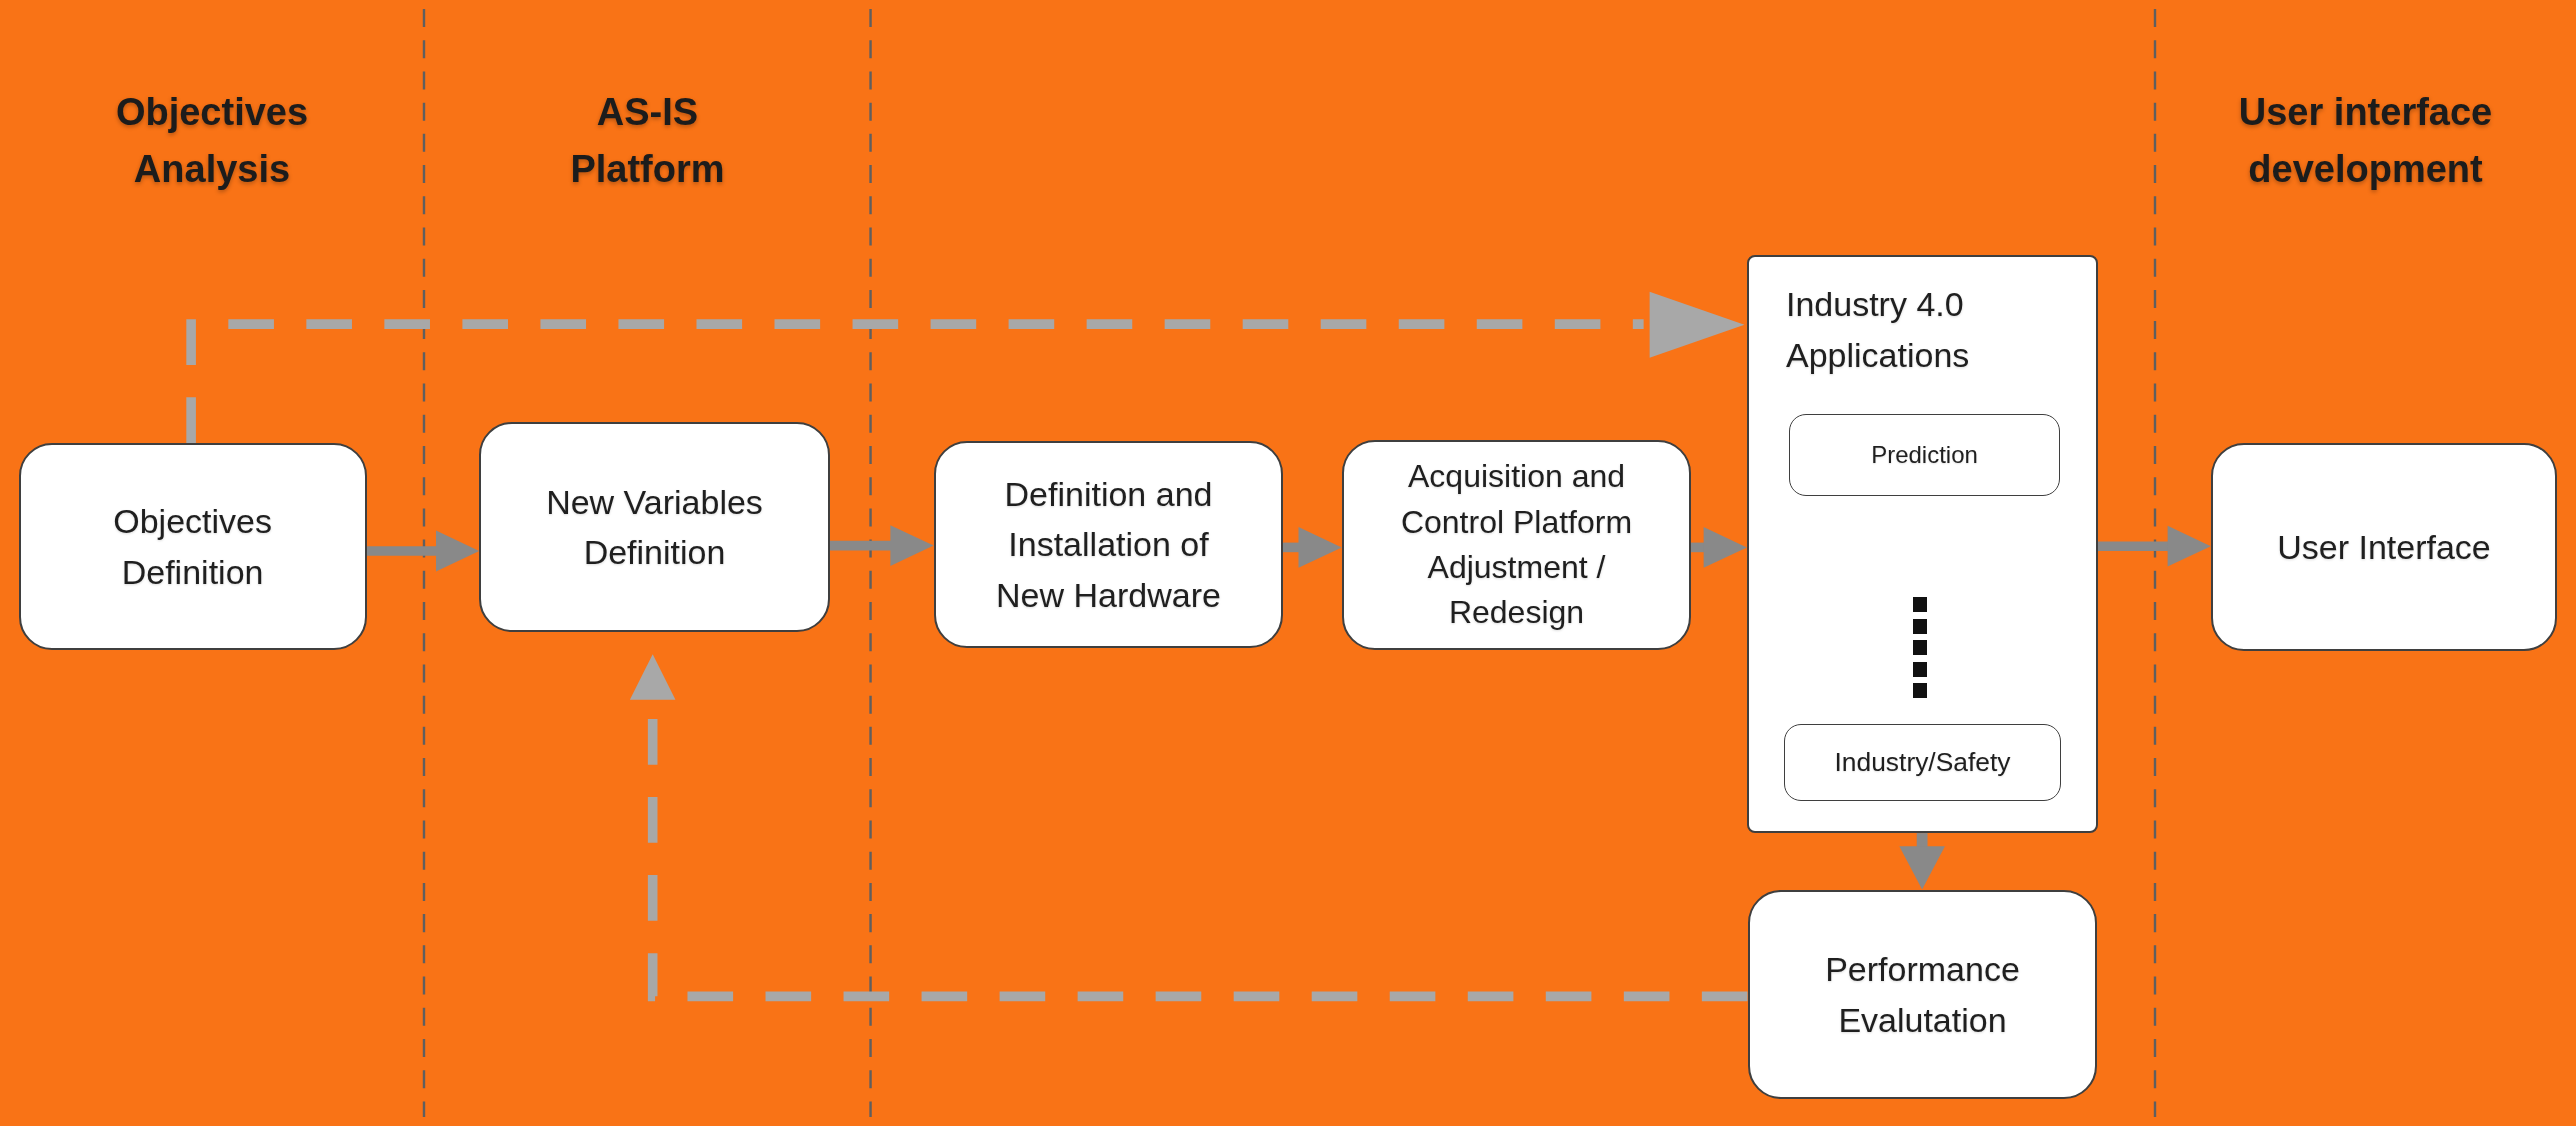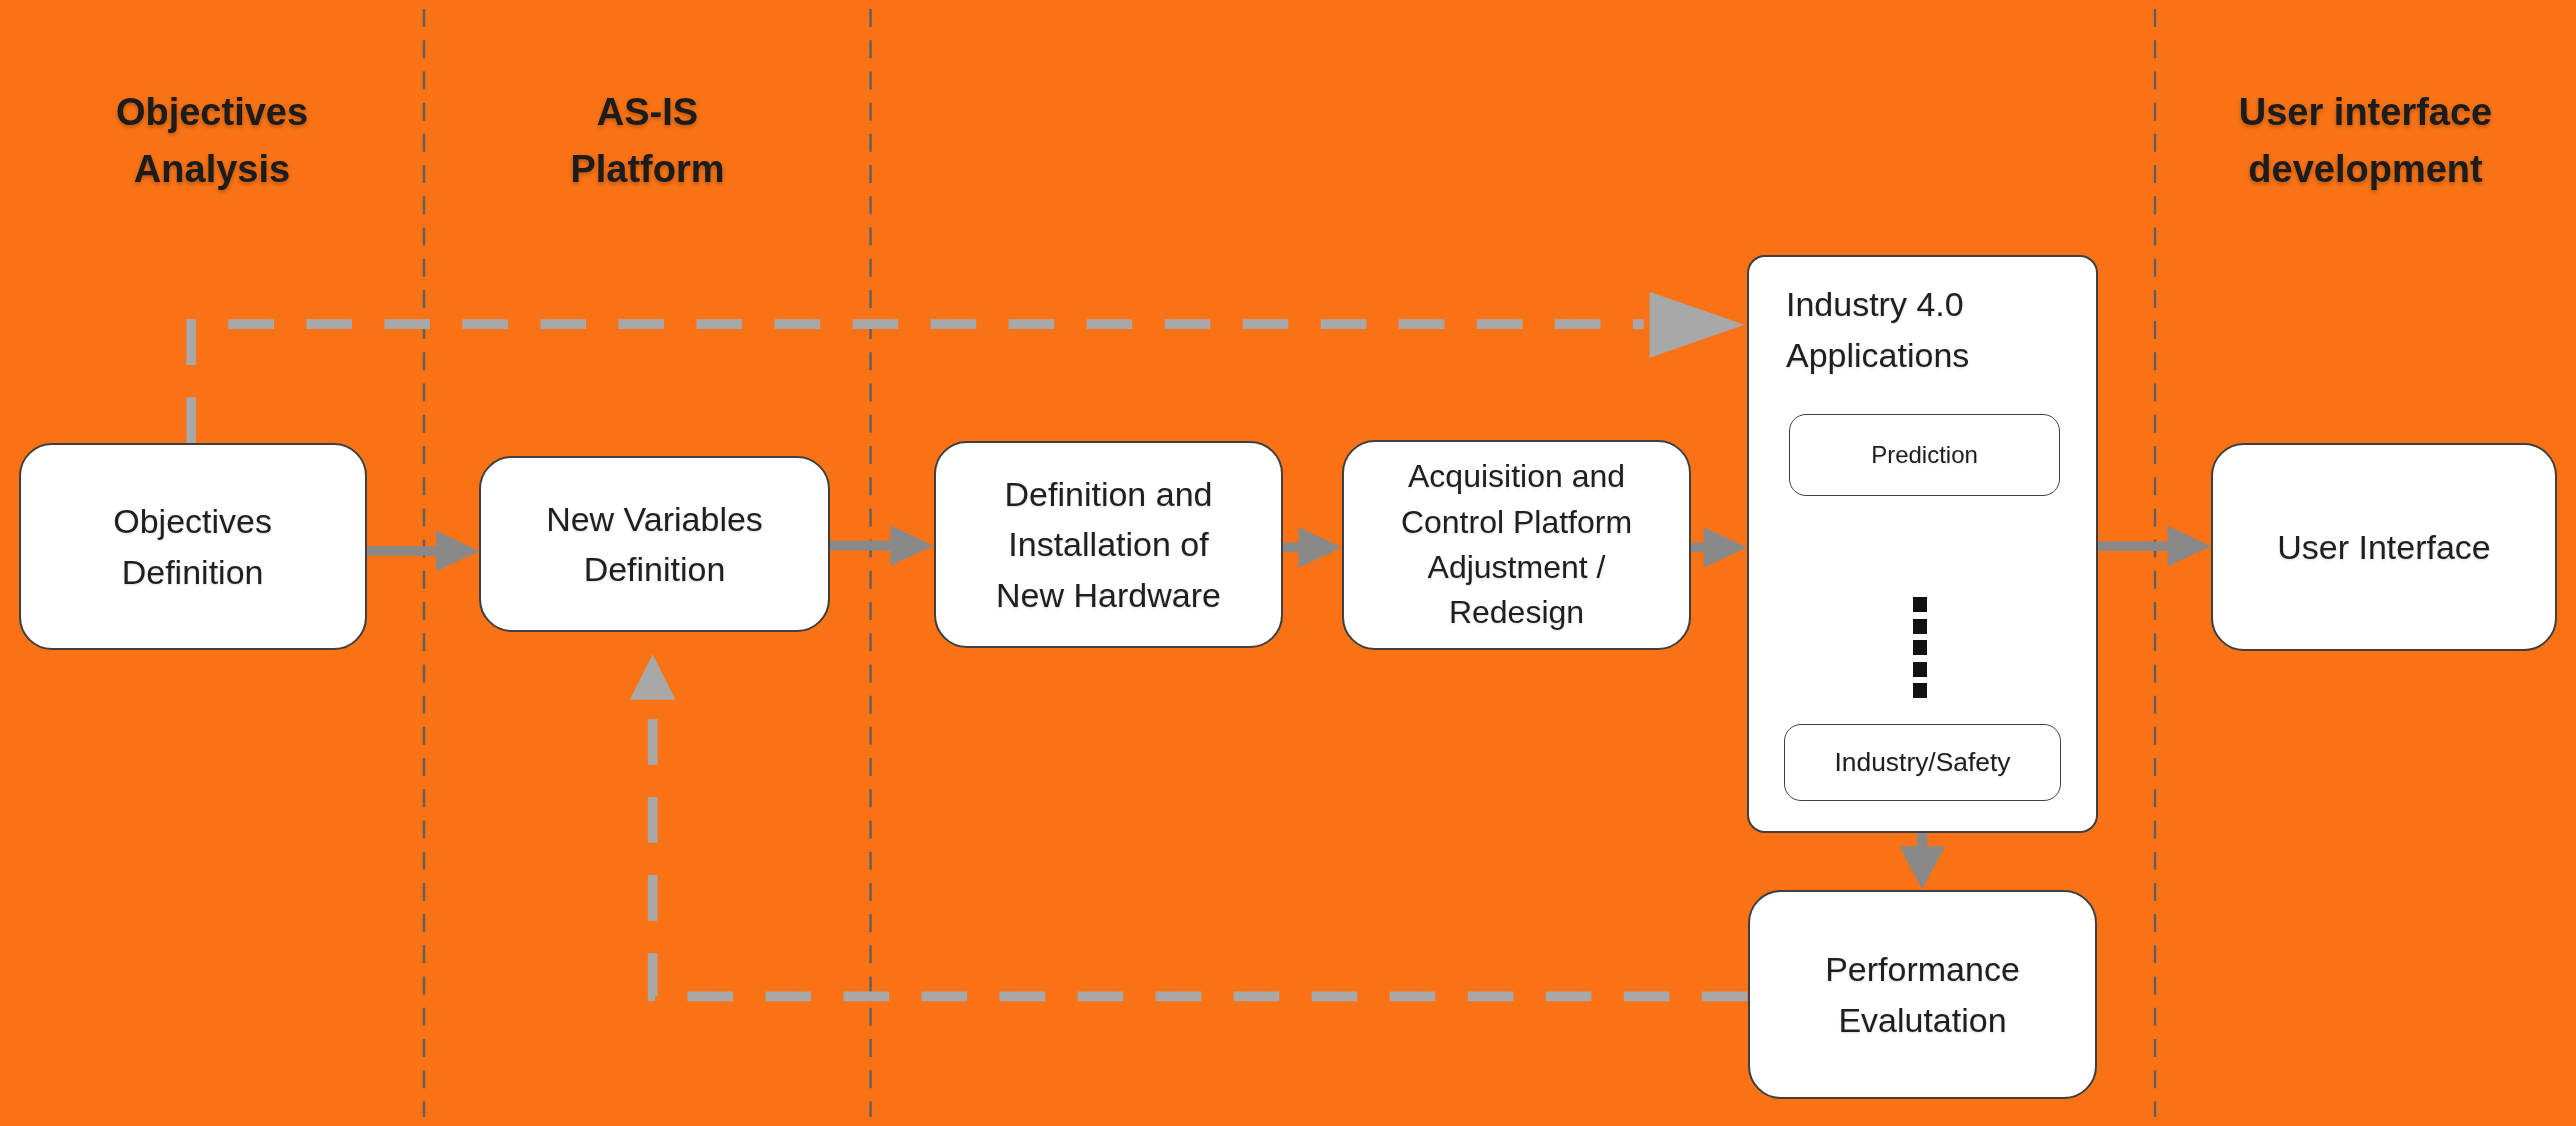--- a/index.html
+++ b/index.html
@@ -33,21 +33,21 @@
     text-align:center;
     box-sizing:border-box;
   }
   .box .label{
     font-size:34px;
     line-height:1.48;
     white-space:pre-line;
     text-shadow:0 1.2px 2.4px rgba(0,0,0,0.15);
   }
   .box.industry{
-    border-radius:18px;
+    border-radius:8px;
     justify-content:flex-start;
     align-items:flex-start;
   }
   .industry-title{
     position:absolute;
     left:37px;top:21.6px;
     text-align:left;
     font-size:34px;
     line-height:1.5;
     white-space:pre-line;
@@ -122,21 +122,21 @@
   <div class="col-header" style="left:424px;width:447px;top:84px">AS-IS
 Platform</div>
   <div class="col-header" style="left:2155px;width:421px;top:84px">User interface
 development</div>
 
   <div class="box" style="left:18.6px;top:443px;width:348px;height:207px">
     <span class="label">Objectives
 Definition</span>
   </div>
 
-  <div class="box" style="left:479px;top:456px;width:351px;height:176px">
+  <div class="box" style="left:479px;top:422px;width:351px;height:210px">
     <span class="label">New Variables
 Definition</span>
   </div>
 
   <div class="box" style="left:934px;top:441px;width:349px;height:207px">
     <span class="label">Definition and
 Installation of
 New Hardware</span>
   </div>
 

